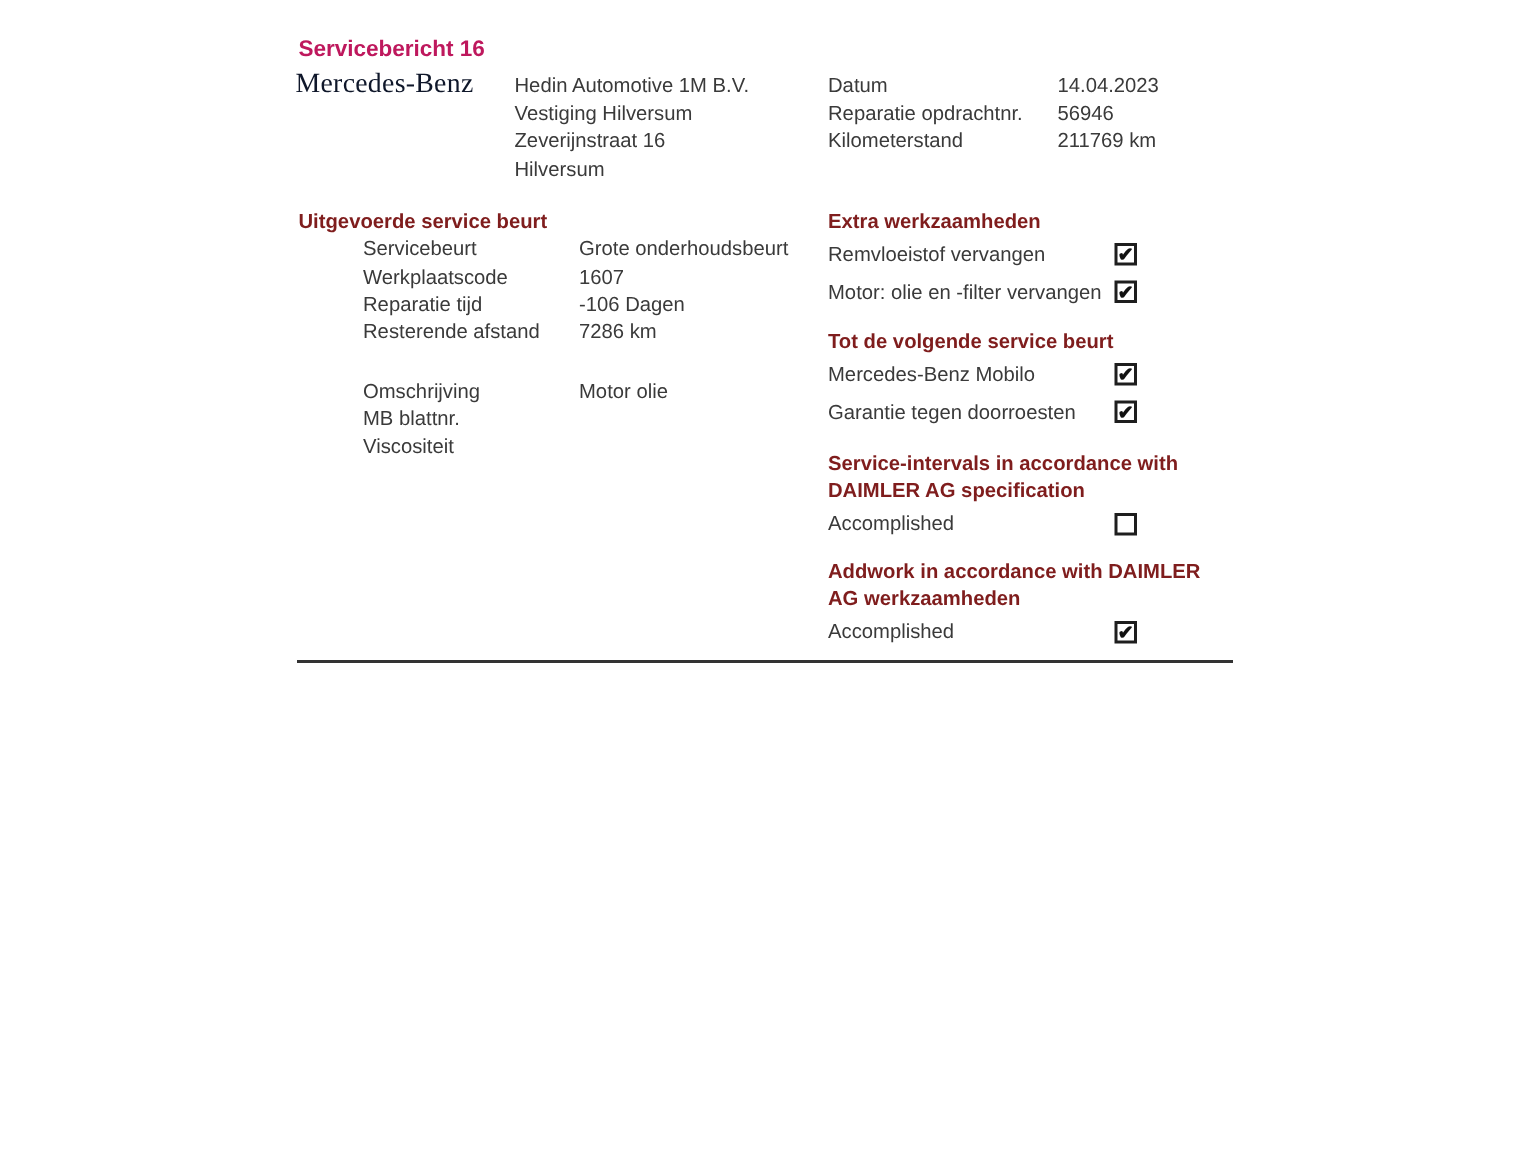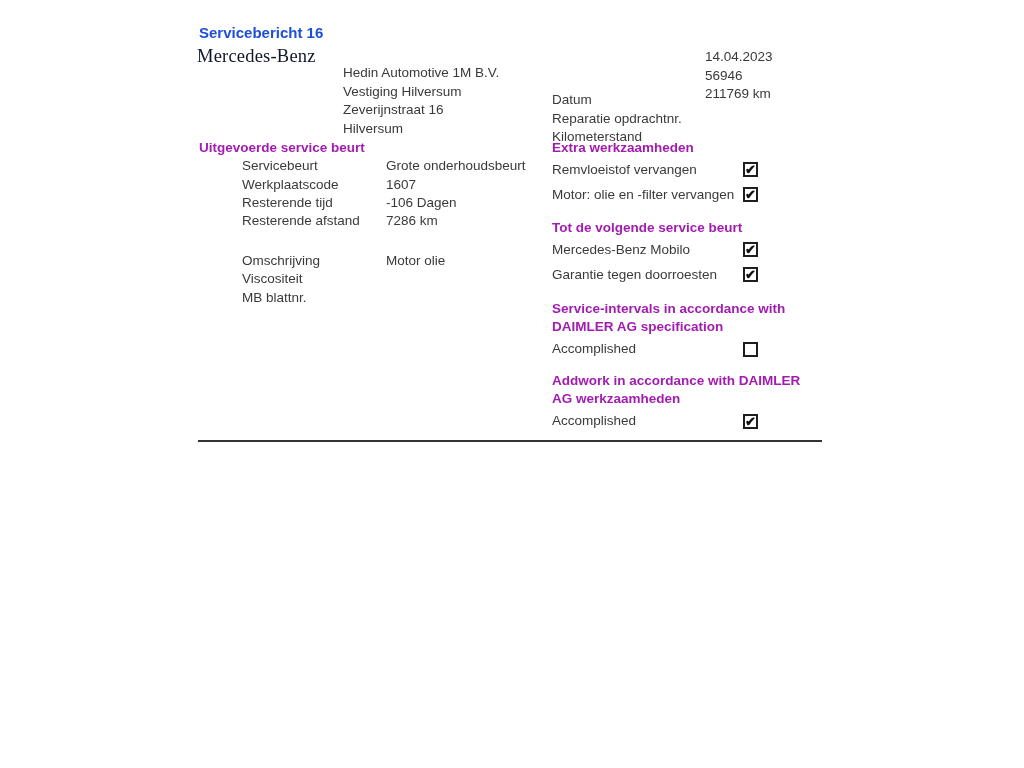--- a/index.html
+++ b/index.html
@@ -7,33 +7,33 @@
   body {
     width: 1024px; height: 768px;
     font-family: "Liberation Sans", sans-serif;
     color: #3a3a3a;
     overflow: hidden;
   }
   .page { position: relative; width: 1024px; height: 768px; background: #ffffff; }
 
   .title {
     position: absolute; left: 199px; top: 24px;
-    font-size: 15px; font-weight: bold; color: #1d4ed8;
+    font-size: 15px; font-weight: bold; color: #be185d;
   }
   .brand {
     position: absolute; left: 197px; top: 46px;
     font-family: "Liberation Serif", serif;
     font-size: 18.5px; color: #0f172a; letter-spacing: 0.2px;
   }
-  .dealer { position: absolute; left: 343px; top: 64px; font-size: 13.5px; line-height: 18.6px; }
-  .meta-labels { position: absolute; left: 552px; top: 48px; font-size: 13.5px; line-height: 18.6px; margin-top: 43px; }
+  .dealer { position: absolute; left: 343px; top: 48px; font-size: 13.5px; line-height: 18.6px; }
+  .meta-labels { position: absolute; left: 552px; top: 48px; font-size: 13.5px; line-height: 18.6px; }
   .meta-values { position: absolute; left: 705px; top: 48px; font-size: 13.5px; line-height: 18.6px; }
 
   .section { position: absolute; font-size: 13.5px; line-height: 18.3px; }
-  .sec-heading { font-weight: bold; color: #a21caf; }
+  .sec-heading { font-weight: bold; color: #7f1d1d; }
   .kv-row { display: flex; height: 18.3px; margin-left: 43px; }
   .kv-row .lbl { width: 144px; flex: 0 0 144px; }
   .kv-row .val { flex: 1; }
 
   .left-sec-1 { left: 199px; top: 139px; width: 360px; }
   .left-sec-2 { left: 199px; top: 252px; width: 360px; }
 
   .right-sec { left: 552px; width: 258px; }
   .right-sec-1 { top: 139px; }
   .right-sec-2 { top: 219px; }
@@ -88,40 +88,40 @@
     <div class="sec-heading">Uitgevoerde service beurt</div>
     <div class="kv-row">
       <span class="lbl">Servicebeurt</span>
       <span class="val">Grote onderhoudsbeurt</span>
     </div>
     <div class="kv-row">
       <span class="lbl">Werkplaatscode</span>
       <span class="val">1607</span>
     </div>
     <div class="kv-row">
-      <span class="lbl">Resterende tijd</span>
+      <span class="lbl">Reparatie tijd</span>
       <span class="val">-106 Dagen</span>
     </div>
     <div class="kv-row">
       <span class="lbl">Resterende afstand</span>
       <span class="val">7286 km</span>
     </div>
   </div>
 
   <div class="section left-sec-2">
     <div class="kv-row">
       <span class="lbl">Omschrijving</span>
       <span class="val">Motor olie</span>
     </div>
     <div class="kv-row">
-      <span class="lbl">Viscositeit</span>
+      <span class="lbl">MB blattnr.</span>
       <span class="val"></span>
     </div>
     <div class="kv-row">
-      <span class="lbl">MB blattnr.</span>
+      <span class="lbl">Viscositeit</span>
       <span class="val"></span>
     </div>
   </div>
 
   <div class="section right-sec right-sec-1">
     <div class="sec-heading">Extra werkzaamheden</div>
     <div class="cb-row">
       <span class="cb-lbl">Remvloeistof vervangen</span>
       <span class="checkbox checked">✔</span>
     </div>

